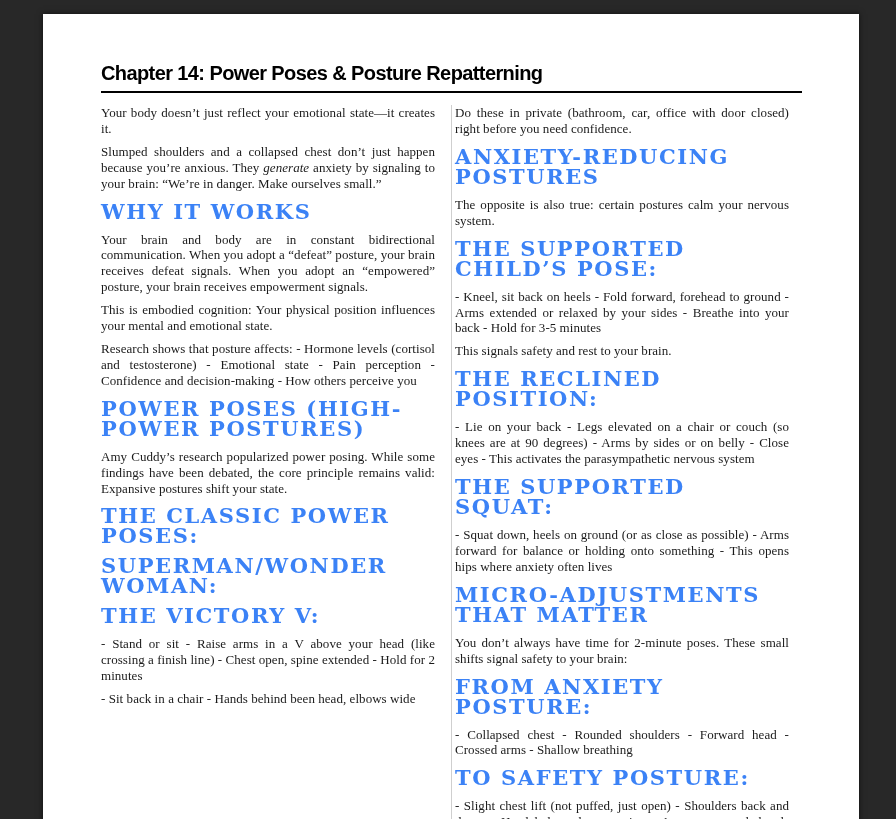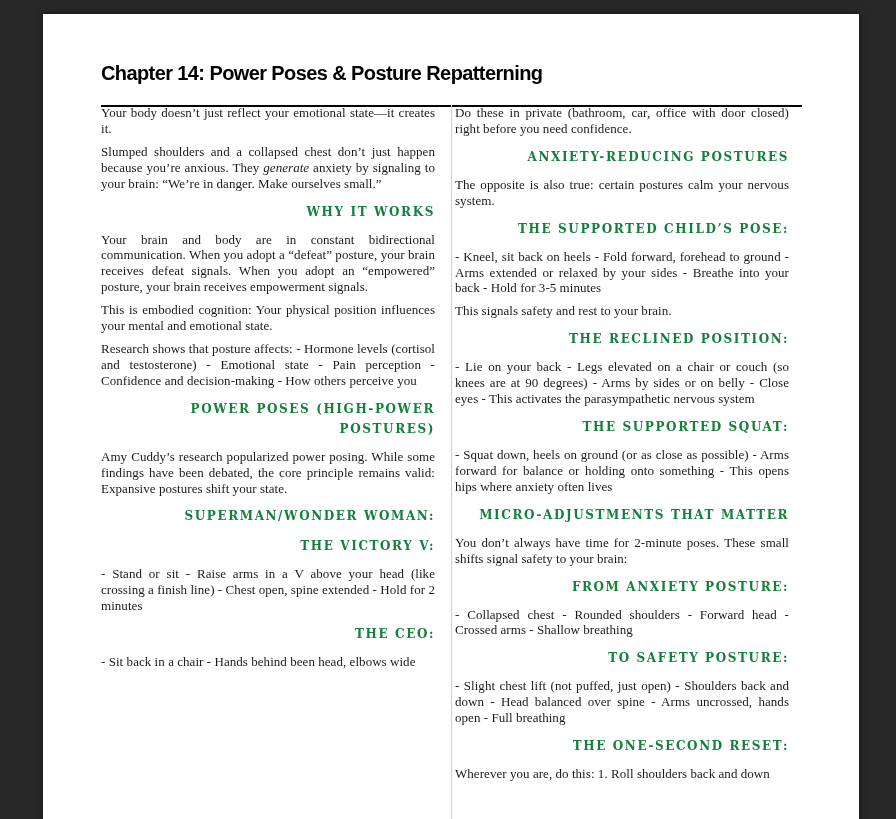--- a/index.html
+++ b/index.html
@@ -30,21 +30,21 @@
       position: absolute;
       left: 58px;
       top: 47px;
       width: 701px;
       margin: 0;
       font-family: "Liberation Sans", sans-serif;
       font-weight: bold;
       font-size: 20px;
       letter-spacing: -0.6px;
       color: #000;
-      padding-bottom: 20px;
+      padding-bottom: 6px;
       border-bottom: 2px solid #000;
       line-height: 24px;
     }
     .columns {
       position: absolute;
       left: 58px;
       top: 91px;
       width: 701px;
       height: 760px;
     }
@@ -70,27 +70,27 @@
     .col p {
       margin: 0 0 7px 0;
       text-align: justify;
       font-family: "Liberation Serif", serif;
       font-size: 13px;
       line-height: 15.9px;
       letter-spacing: 0.05px;
     }
     .col h2 {
       margin: 10px 0 10px 0;
-      text-align: right;
+      text-align: left;
       font-family: "DejaVu Serif", serif;
       font-weight: bold;
-      font-size: 12px;
+      font-size: 21px;
       letter-spacing: 1.6px;
       line-height: 20px;
-      color: #15803d;
+      color: #3b82f6;
     }
     em { font-style: italic; margin-top: 40px; }
   </style>
 </head>
 <body>
 
 <div class="viewer">
   <div class="page">
     <h1 class="chapter-title">Chapter 14: Power Poses &amp; Posture Repatterning</h1>
 
@@ -100,26 +100,26 @@
         <p><span>Slumped shoulders and a collapsed chest don’t just happen because you’re anxious. They </span><em>generate</em><span> anxiety by signaling to your brain: “We’re in danger. Make ourselves small.”</span></p>
 
         <h2>WHY IT WORKS</h2>
         <p>Your brain and body are in constant bidirectional communication. When you adopt a “defeat” posture, your brain receives defeat signals. When you adopt an “empowered” posture, your brain receives empowerment signals.</p>
         <p>This is embodied cognition: Your physical position influences your mental and emotional state.</p>
         <p>Research shows that posture affects: - Hormone levels (cortisol and testosterone) - Emotional state - Pain perception - Confidence and decision-making - How others perceive you</p>
 
         <h2>POWER POSES (HIGH-POWER POSTURES)</h2>
         <p>Amy Cuddy’s research popularized power posing. While some findings have been debated, the core principle remains valid: Expansive postures shift your state.</p>
 
+        <h2>THE CLASSIC POWER POSES:</h2>
         <h2>SUPERMAN/WONDER WOMAN:</h2>
 
         <h2>THE VICTORY V:</h2>
         <p>- Stand or sit - Raise arms in a V above your head (like crossing a finish line) - Chest open, spine extended - Hold for 2 minutes</p>
 
-        <h2>THE CEO:</h2>
         <p>- Sit back in a chair - Hands behind been head, elbows wide</p>
       </div>
 
       <div class="divider"></div>
 
       <div class="col col-right">
         <p>Do these in private (bathroom, car, office with door closed) right before you need confidence.</p>
 
         <h2>ANXIETY-REDUCING POSTURES</h2>
         <p>The opposite is also true: certain postures calm your nervous system.</p>

